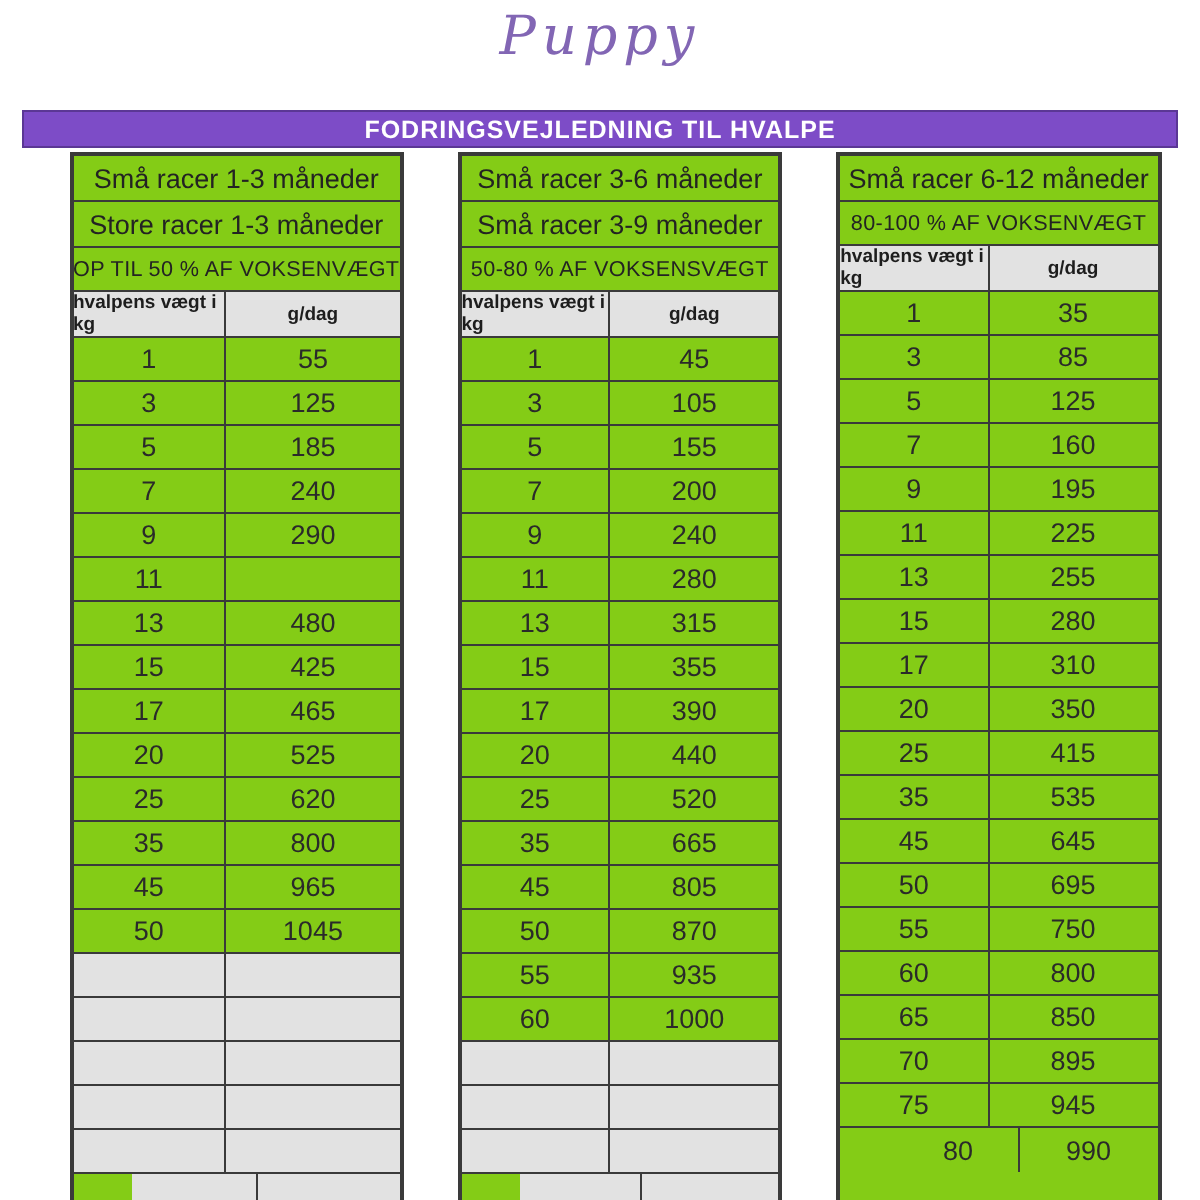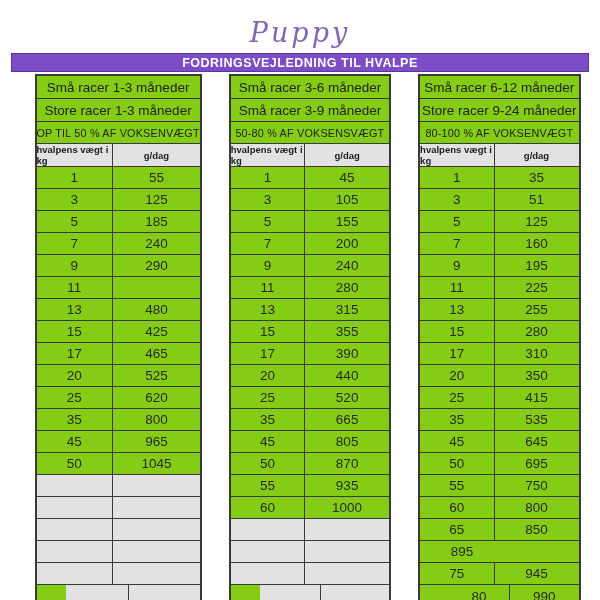--- a/index.html
+++ b/index.html
@@ -4,32 +4,32 @@
 <style>
   html, body { margin:0; padding:0; background:#ffffff; }
   body {
     width:600px; height:600px; overflow:hidden;
     font-family:"Liberation Sans", sans-serif;
     -webkit-font-smoothing:antialiased;
   }
   .page { width:600px; height:600px; position:relative; }
 
   .brand {
-    height:34px; padding-top:17px;
+    height:34px; padding-top:3px;
     text-align:center;
     font-family:"DejaVu Serif", serif;
     font-style:italic;
     font-size:27px; line-height:32px;
     color:#8266b4;
     letter-spacing:3px;
   }
 
   .banner {
     width:578px; height:19px;
-    margin:2px auto 0 auto;
+    margin:18px auto 0 auto;
     background:#7d4cc7;
     border:1px solid #5b3795;
     box-sizing:border-box;
     display:flex; align-items:center; justify-content:center;
     color:#ffffff; font-weight:bold; font-size:12.5px; letter-spacing:0.5px;
   }
 
   .tables {
     width:561px; margin:2px auto 0 auto;
     display:flex; gap:12px;
@@ -268,34 +268,33 @@
           </div>
           <div class="drow empty">
             <div class="cell w"></div>
             <div class="cell g"></div>
           </div>
         </div>
     </div>
 
     <div class="ftable">
       <div class="hrow">Små racer 6-12 måneder</div>
-      <div class="hrow">Store racer 9-24 måneder</div>
       <div class="note">80-100 % AF VOKSENVÆGT</div>
       <div class="colhead">
         <div class="cell w">hvalpens vægt i kg</div>
         <div class="cell g">g/dag</div>
       </div>
       <div>
           <div class="drow">
             <div class="cell w">1</div>
             <div class="cell g">35</div>
           </div>
           <div class="drow">
             <div class="cell w">3</div>
-            <div class="cell g">51</div>
+            <div class="cell g">85</div>
           </div>
           <div class="drow">
             <div class="cell w">5</div>
             <div class="cell g">125</div>
           </div>
           <div class="drow">
             <div class="cell w">7</div>
             <div class="cell g">160</div>
           </div>
           <div class="drow">
@@ -344,20 +343,21 @@
           </div>
           <div class="drow">
             <div class="cell w">60</div>
             <div class="cell g">800</div>
           </div>
           <div class="drow">
             <div class="cell w">65</div>
             <div class="cell g">850</div>
           </div>
           <div class="drow">
+            <div class="cell w">70</div>
             <div class="cell g">895</div>
           </div>
           <div class="drow">
             <div class="cell w">75</div>
             <div class="cell g">945</div>
           </div>
           <div class="drow">
             <div class="cell w">80</div>
             <div class="cell g">990</div>
           </div>

